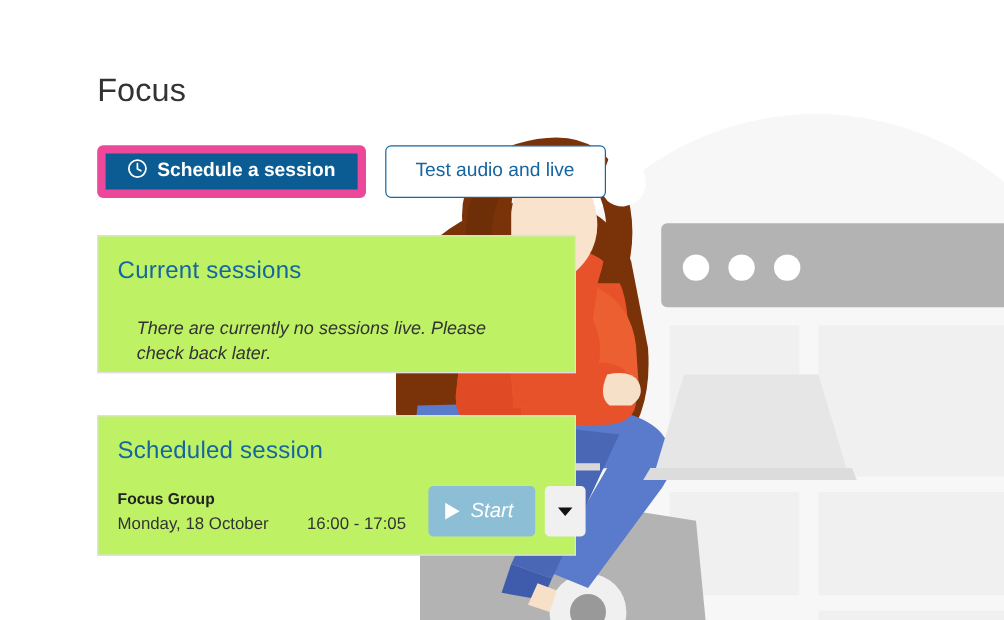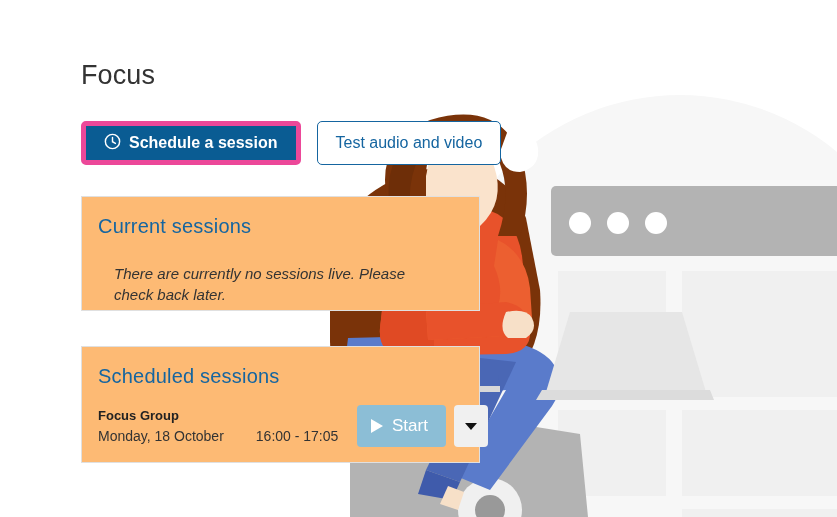--- a/index.html
+++ b/index.html
@@ -53,41 +53,41 @@
     display:flex;
     align-items:center;
     justify-content:center;
     box-sizing:border-box;
     height:44px;
     padding:0 18px;
     white-space:nowrap;
   }
   .btn-primary{
     background:#0a5c93;
-    border:5px solid #ec4899;
+    border:7px solid #ec4899;
     color:#ffffff;
     font-weight:700;
     gap:8px;
     min-width:198px;
   }
   .btn-outline{
     background:#ffffff;
     border:1px solid #1565a0;
     color:#1565a0;
     font-weight:400;
     min-width:184px;
   }
   .clock-ico{display:block;}
 
   
   .card{
     position:absolute;
     left:81px;
     width:399px;
-    background:#fdba74;
+    background:#bef264;
     border:1px solid #e0e0e0;
     box-sizing:border-box;
   }
   #card-current{top:196px;height:115px;}
   #card-scheduled{top:346px;height:117px;}
 
   .card-title{
     margin:0;
     padding:18px 16px 0 16px;
     font-size:20px;
@@ -143,20 +143,21 @@
     border-radius:4px;
     color:#ffffff;
     font-size:17px;
     height:42px;
     padding:0 18px 0 14px;
     display:flex;
     align-items:center;
     gap:9px;
     cursor:pointer;
     font-family:"Liberation Sans","DejaVu Sans",sans-serif;
+    font-style:italic;
   }
   .play-tri{
     width:0;height:0;
     border-left:12px solid #ffffff;
     border-top:7.5px solid transparent;
     border-bottom:7.5px solid transparent;
   }
   .btn-caret{
     background:#f0f0f0;
     border:none;
@@ -237,32 +238,32 @@
     <button class="btn btn-primary">
       <span class="clock-ico">
         <svg width="17" height="17" viewBox="0 0 20 20" xmlns="http://www.w3.org/2000/svg">
           <circle cx="10" cy="10" r="8.4" fill="none" stroke="#ffffff" stroke-width="1.7"></circle>
           <path d="M10 5.2 L10 10.3 L13.4 12.2" fill="none" stroke="#ffffff" stroke-width="1.7" stroke-linecap="round"></path>
         </svg>
       </span>
       <span>Schedule a session</span>
     </button>
 
-    <button class="btn btn-outline">Test audio and video</button>
+    <button class="btn btn-outline">Test audio and live</button>
   </div>
 
   <section class="card" id="card-current">
     <h2 class="card-title">Current sessions</h2>
     <div class="card-body">
       <p class="empty-msg">There are currently no sessions live. Please check back later.</p>
     </div>
   </section>
 
   <section class="card" id="card-scheduled">
-    <h2 class="card-title">Scheduled sessions</h2>
+    <h2 class="card-title">Scheduled session</h2>
     <div class="card-body">
 
       <div class="session-row">
         <div class="session-info">
           <div class="session-name">Focus Group</div>
           <div class="session-when">
             <span>Monday, 18 October</span>
             <span>16:00 - 17:05</span>
           </div>
         </div>

